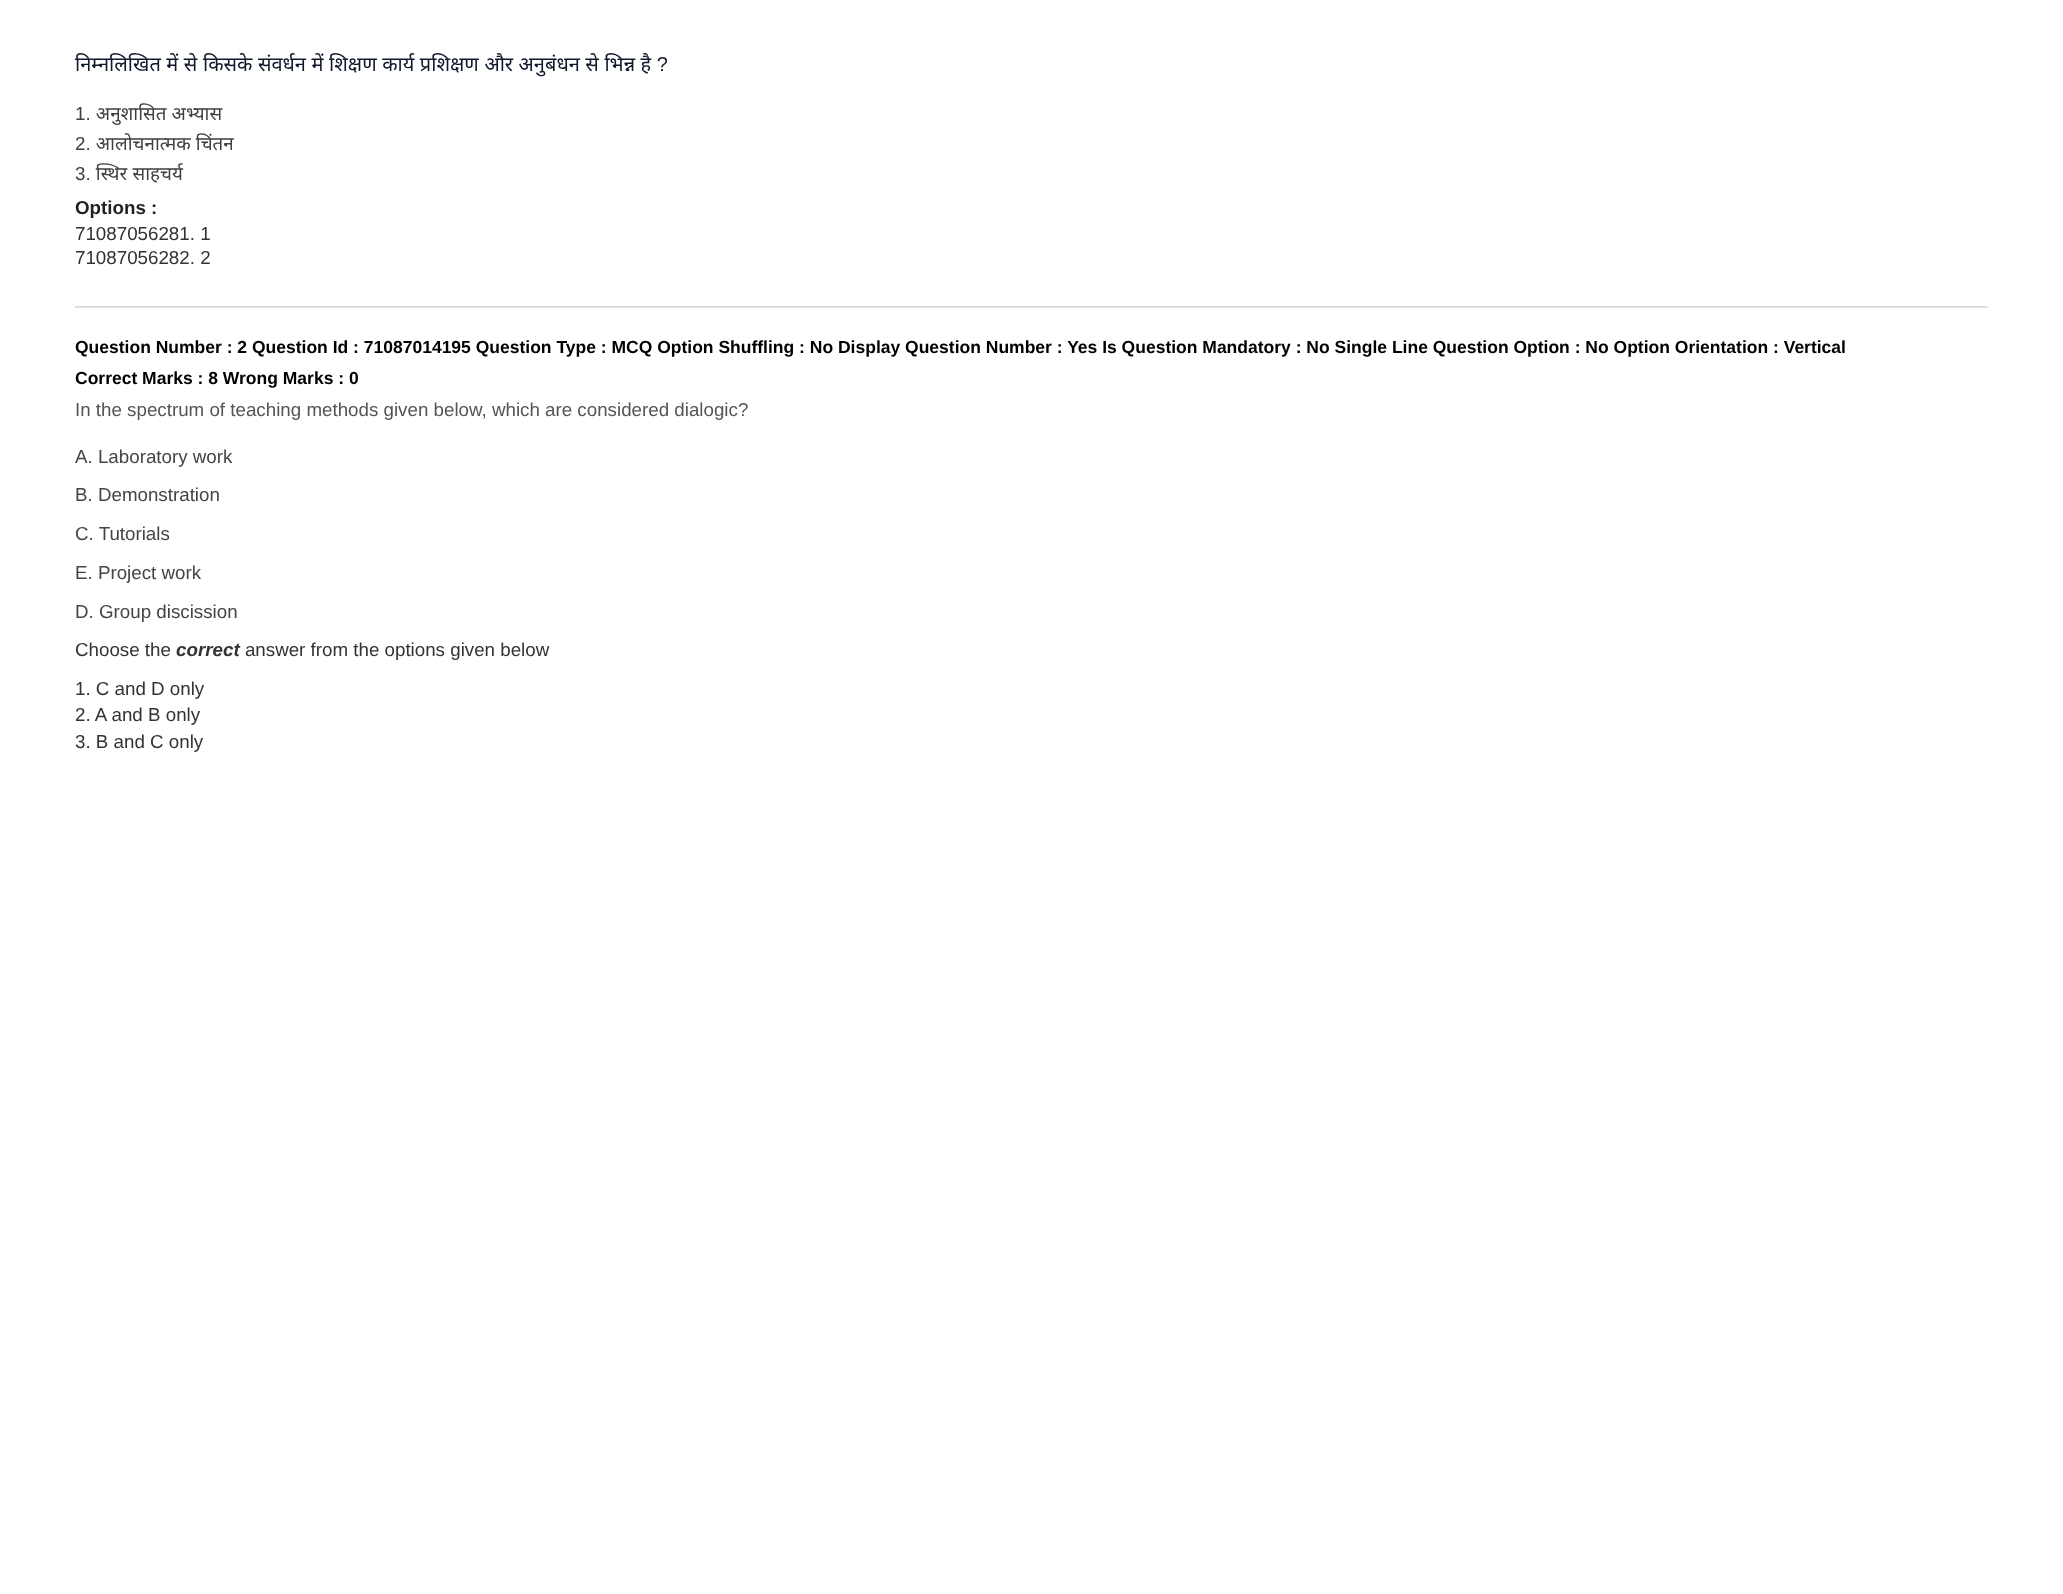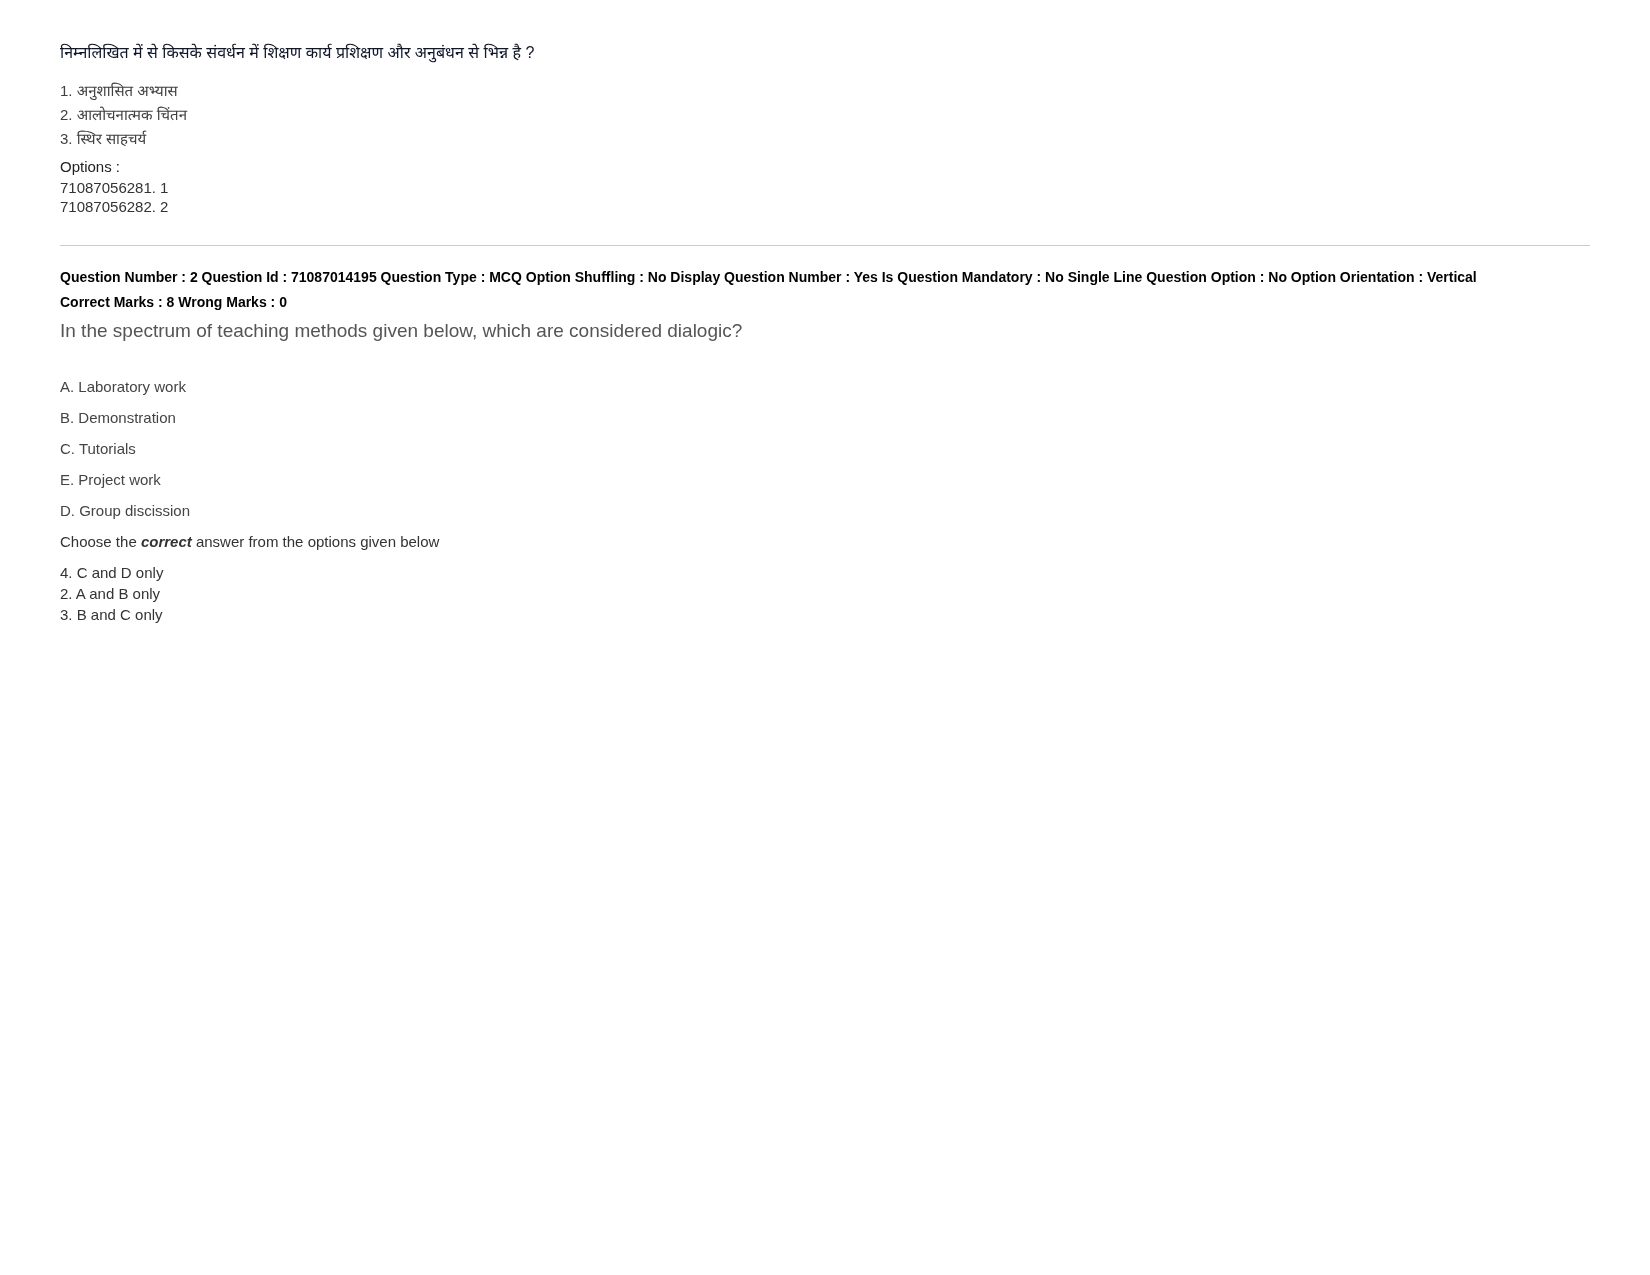--- a/index.html
+++ b/index.html
@@ -28,21 +28,21 @@
     .options-list {
       list-style: none;
       margin-bottom: 10px;
     }
     .options-list li {
       margin-bottom: 4px;
       font-size: 15px;
       color: #404040;
     }
     .options-label {
-      font-weight: normal;
+      font-weight: bold;
       margin-top: 10px;
       margin-bottom: 4px;
       font-size: 15px;
     }
     .option-code-list {
       list-style: none;
     }
     .option-code-list li {
       margin-bottom: 2px;
       font-size: 15px;
@@ -60,23 +60,23 @@
       font-size: 14px;
       color: #000;
       margin-bottom: 10px;
     }
     .divider {
       border: none;
       border-top: 1px solid #ccc;
       margin: 20px 0;
     }
     .english-question {
-      font-size: 19px;
+      font-size: 15px;
       color: #555;
-      margin-bottom: 36px;
+      margin-bottom: 20px;
     }
     .choice-item {
       font-size: 15px;
       color: #444;
       margin-bottom: 14px;
     }
     .choose-text {
       font-size: 15px;
       color: #333;
       margin-bottom: 14px;
@@ -137,17 +137,17 @@
     <p class="choice-item">
       <span>D. </span><span>Group discission</span>
     </p>
   </div>
 
   <p class="choose-text">
     <span>Choose the </span><strong>correct</strong><span> answer from the options given below</span>
   </p>
 
   <ul class="answer-options">
-    <li>4. C and D only</li>
+    <li>1. C and D only</li>
     <li>2. A and B only</li>
     <li>3. B and C only</li>
   </ul>
 </div>
 
 </body></html>

